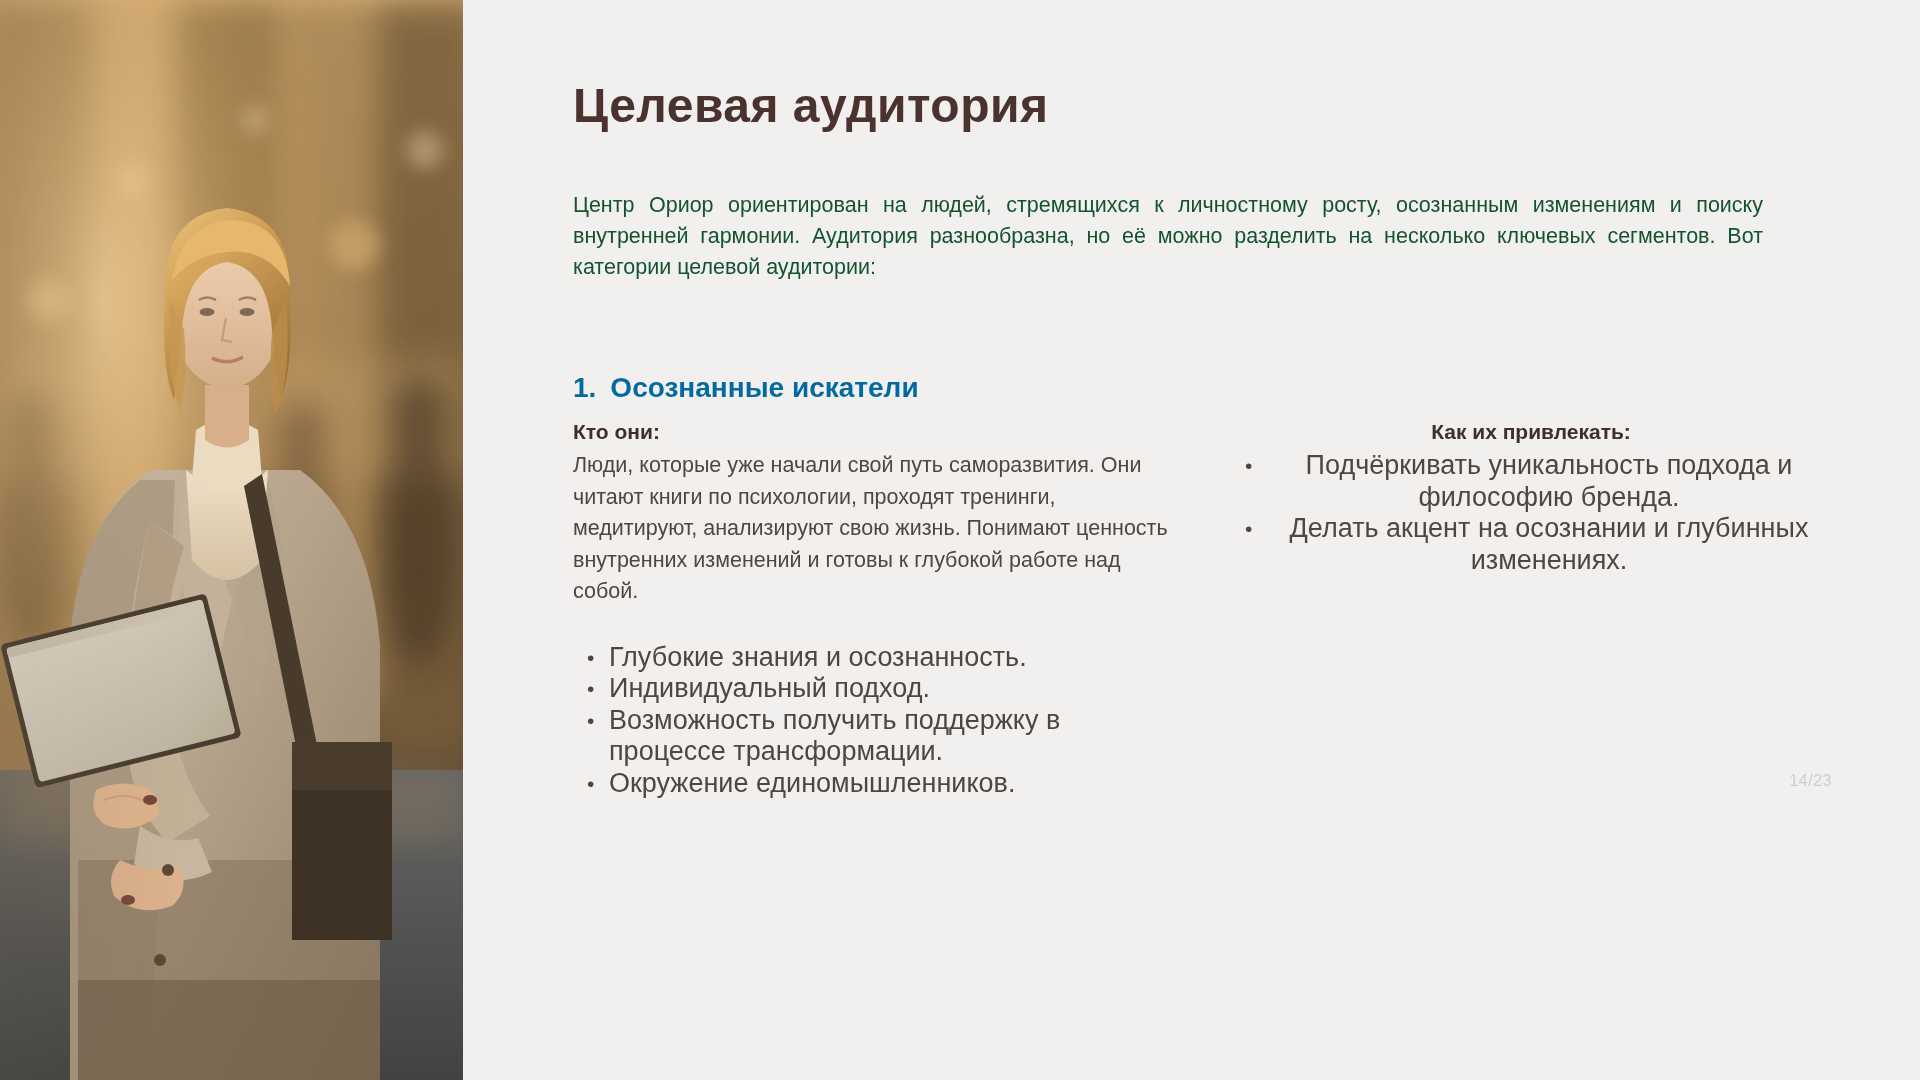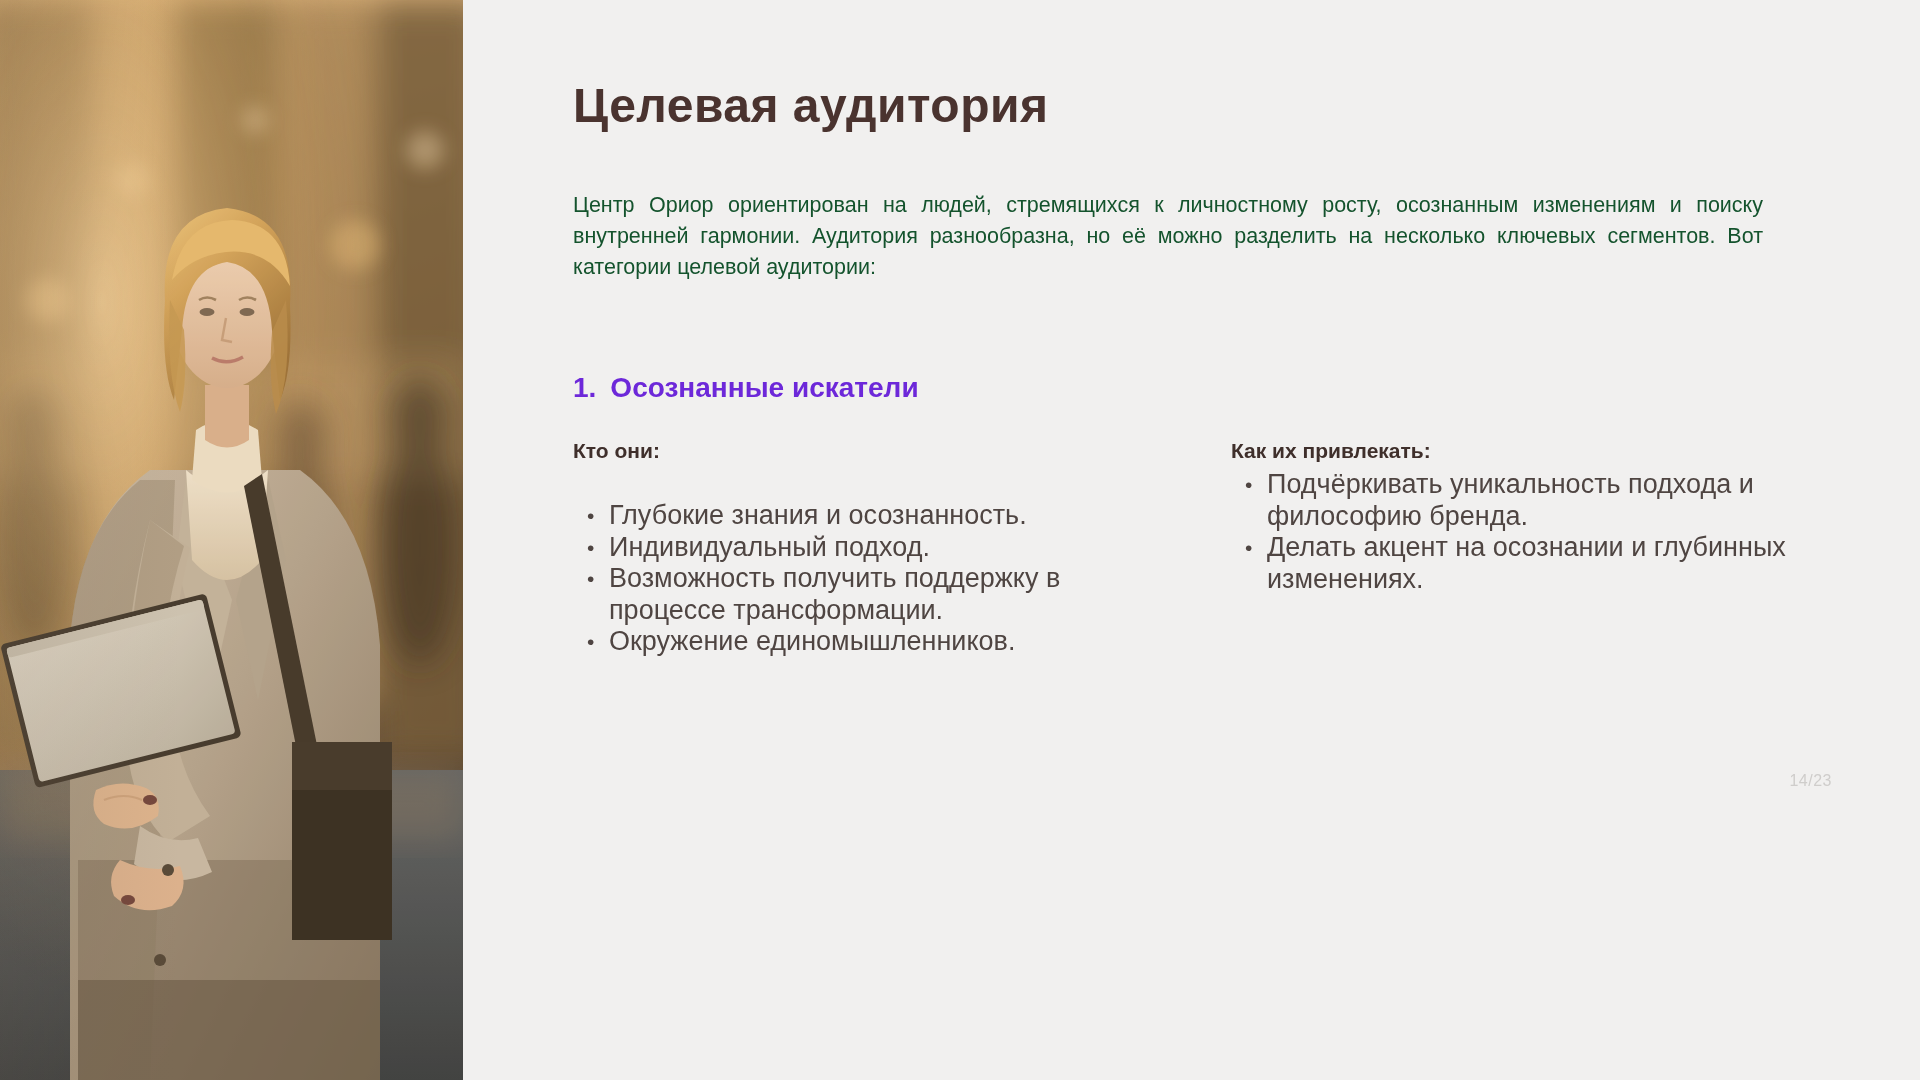--- a/index.html
+++ b/index.html
@@ -62,35 +62,35 @@
     text-align: justify;
     text-justify: inter-word;
   }
 
   .section-heading {
     position: absolute;
     left: 110px;
     top: 372px;
     font-size: 28px;
     font-weight: bold;
-    color: #6d28d9;
+    color: #0369a1;
     white-space: nowrap;
   }
   .section-heading .num { margin-right: 14px; }
 
   .columns {
     position: absolute;
     left: 110px;
-    top: 436px;
+    top: 417px;
     width: 1310px;
     display: flex;
     gap: 0;
   }
   .col-left { width: 600px; flex: 0 0 600px; }
-  .col-right { width: 600px; flex: 0 0 600px; margin-left: 58px; }
+  .col-right { width: 600px; flex: 0 0 600px; margin-left: 58px; text-align: center; }
 
   .block { margin-bottom: 34px; }
   .block:last-child { margin-bottom: 0; }
 
   .block-title {
     font-size: 21px;
     font-weight: bold;
     color: #3f2f2b;
     margin: 0 0 3px 0;
     line-height: 30px;
@@ -310,20 +310,21 @@
     <div class="section-heading">
       <span class="num">1.</span><span>Осознанные искатели</span>
     </div>
 
     <div class="columns">
 
       <div class="col-left">
 
         <div class="block">
           <div class="block-title">Кто они:</div>
+          <p class="block-text">Люди, которые уже начали свой путь саморазвития. Они читают книги по психологии, проходят тренинги, медитируют, анализируют свою жизнь. Понимают ценность внутренних изменений и готовы к глубокой работе над собой.</p>
         </div>
 
         <div class="block">
           <ul class="bullets">
             <li>Глубокие знания и осознанность.</li>
             <li>Индивидуальный подход.</li>
             <li>Возможность получить поддержку в процессе трансформации.</li>
             <li>Окружение единомышленников.</li>
           </ul>
         </div>

